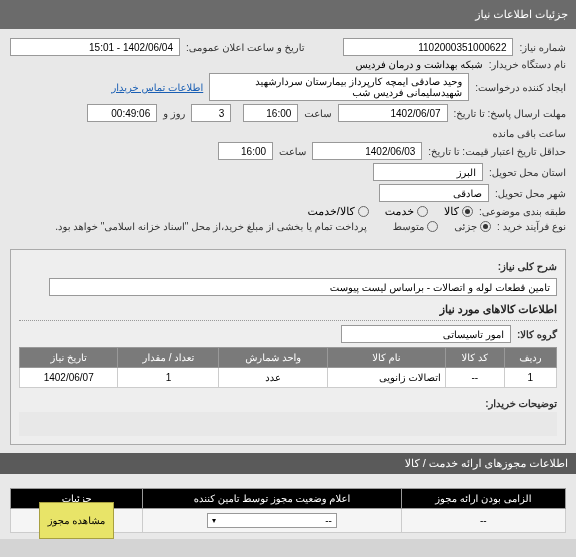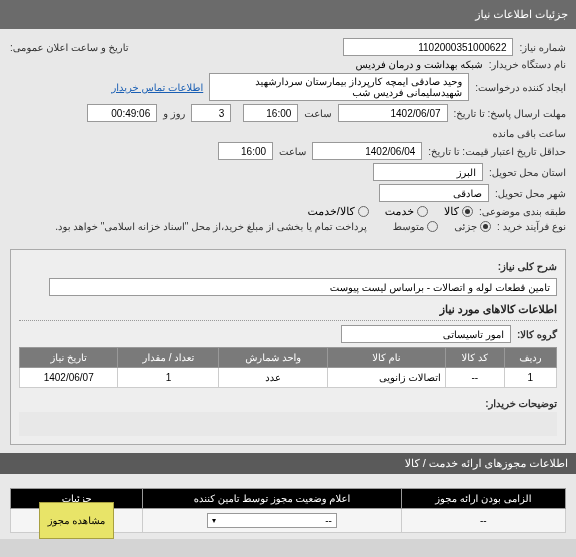--- a/index.html
+++ b/index.html
@@ -44,20 +44,21 @@
 
 <div class="page">
   <div class="title-bar">جزئیات اطلاعات نیاز</div>
 
   <div class="section watermark-bg">
     <div class="row">
       <span class="lbl">شماره نیاز:</span>
       <span class="field w170">1102000351000622</span>
       <span class="spacer"></span>
       <span class="lbl">تاریخ و ساعت اعلان عمومی:</span>
+      <span class="field w170">1402/06/04 - 15:01</span>
     </div>
 
     <div class="row">
       <span class="lbl">نام دستگاه خریدار:</span>
       <span style="font-size:10px;">شبکه بهداشت و درمان فردیس</span>
     </div>
 
     <div class="row">
       <span class="lbl">ایجاد کننده درخواست:</span>
       <span class="field wide" style="overflow:hidden;">وحید صادقی ایمچه کارپرداز بیمارستان سردارشهید شهیدسلیمانی فردیس شب</span>
@@ -70,21 +71,21 @@
       <span class="lbl">ساعت</span>
       <span class="field w55">16:00</span>
       <span class="field w40">3</span>
       <span class="lbl">روز و</span>
       <span class="field w70">00:49:06</span>
       <span class="lbl">ساعت باقی مانده</span>
     </div>
 
     <div class="row">
       <span class="lbl">حداقل تاریخ اعتبار قیمت: تا تاریخ:</span>
-      <span class="field w110">1402/06/04</span>
+      <span class="field w110">1402/06/03</span>
       <span class="lbl">ساعت</span>
       <span class="field w55">16:00</span>
     </div>
 
     <div class="row">
       <span class="lbl">استان محل تحویل:</span>
       <span class="field w110">البرز</span>
     </div>
 
     <div class="row">

